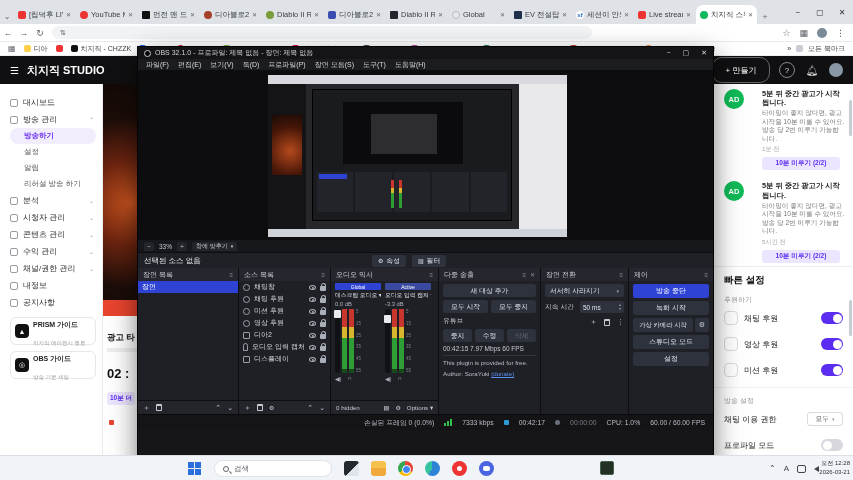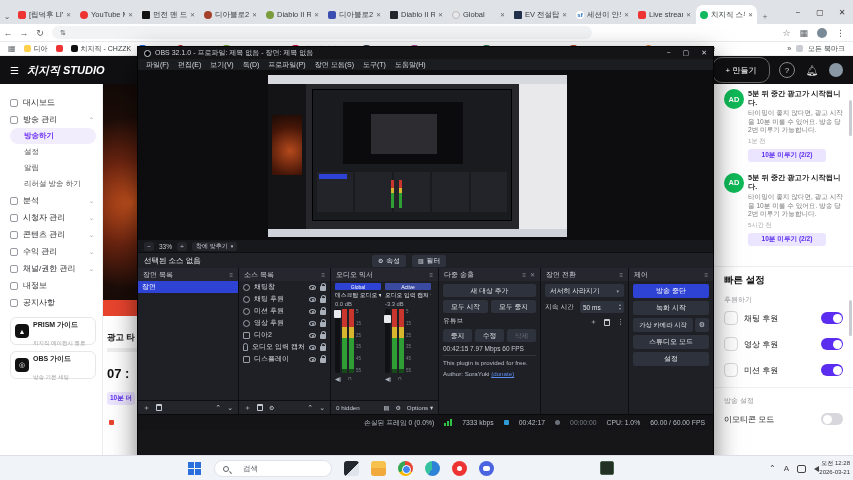--- a/index.html
+++ b/index.html
@@ -33,21 +33,21 @@
 .bmic{width:7px;height:7px;border-radius:2px;flex:none}
 .bmright{margin-left:auto;display:flex;align-items:center;gap:5px;flex:none;font-size:7px;color:#3c4043}
 
 .g-close::before{content:"✕"}.g-plus::before{content:"＋"}.g-minus::before{content:"−"}.g-max::before{content:"▢"}
 .g-kebab::before{content:"⋮"}.g-star::before{content:"☆"}.g-back::before{content:"←"}.g-fwd::before{content:"→"}
 .g-reload::before{content:"↻"}.g-burger::before{content:"☰"}.g-chevd::before{content:"⌄"}.g-chevu::before{content:"⌃"}
 .g-more::before{content:"»"}.g-gear::before{content:"⚙"}.g-down::before{content:"▾"}.g-up::before{content:"▴"}
 .g-dots::before{content:"⋮"}.g-bell::before{content:"◔"}.g-q::before{content:"?"}.g-pin::before{content:"≡"}
 
 .chzheader{left:0;top:56px;width:853px;height:28px;background:#101012;display:flex;align-items:center;color:#fff}
-.brand{font-size:11px;font-weight:bold;letter-spacing:0;font-style:italic}
+.brand{font-size:11px;font-weight:bold;letter-spacing:0;}
 .createbtn{width:58px;height:26px;border:1px solid #666;border-radius:10px;color:#fff;font-size:8px;display:flex;align-items:center;justify-content:center;background:transparent}
 .hdric{width:16px;height:16px;border-radius:50%;border:1px solid #888;color:#ddd;font-size:8px;display:flex;align-items:center;justify-content:center}
 .sidebar{left:0;top:84px;width:103px;height:371px;background:#fff;border-right:1px solid #ededf0;padding:10px 0 0 10px;overflow:hidden}
 .sbitem{display:flex;align-items:center;gap:5px;height:17px;font-size:8px;color:#2b2b30}
 .sbitem .cart{margin-left:auto;margin-right:8px;color:#999;font-size:6px}
 .sbic{width:8px;height:8px;border:1px solid #9a9aa2;border-radius:2px;flex:none}
 .sbsub{padding-left:14px;font-size:7.5px;color:#555;height:16px;display:flex;align-items:center}
 .sbsub.active{background:#f1edfd;color:#6b2cf5;border-radius:8px;width:86px;font-weight:bold}
 .guide{width:86px;height:28px;border:1px solid #e7e7ea;border-radius:6px;display:flex;align-items:center;gap:4px;padding:0 4px;margin-top:6px}
 .gic{width:14px;height:14px;border-radius:4px;background:#111;color:#fff;font-size:7px;display:flex;align-items:center;justify-content:center;flex:none}
@@ -56,21 +56,21 @@
 .pagestrip{left:103px;top:84px;width:35px;height:371px;background:#fff;overflow:hidden}
 .flame{left:0;top:0;width:35px;height:216px;background:radial-gradient(circle at 80% 55%,#c8531e 0%,#6b2410 35%,#1c0d08 70%,#120a07 100%)}
 .redband{left:0;top:216px;width:35px;height:16px;background:#e8442e}
 
 .newsfeed{left:713px;top:84px;width:140px;height:182px;background:#fff;border-left:1px solid #ededf0;overflow:hidden}
 .nfhead{display:flex;align-items:center;gap:3px;padding:8px 8px 4px 10px}
 .nftitle{font-size:9.5px;font-weight:bold;color:#111}
 .nfref{font-size:7px;color:#999}
 .remotebtn{margin-left:auto;width:34px;height:14px;background:#2d50ff;color:#fff;font-size:7px;border-radius:3px;display:flex;align-items:center;justify-content:center}
 .nfbellwrap{position:relative;width:12px;height:12px;color:#555;font-size:8px}
-.feeditem{display:flex;gap:4px;padding:5px 8px 6px 10px}
+.feeditem{display:flex;gap:18px;padding:5px 8px 6px 10px}
 .adcirc{width:20px;height:20px;border-radius:50%;background:#0fba58;color:#fff;font-size:7.5px;font-weight:bold;display:flex;align-items:center;justify-content:center;flex:none}
 .ftit{font-size:7.3px;font-weight:bold;color:#222;line-height:1.25}
 .fbody{font-size:6.6px;color:#777;line-height:1.3;margin-top:2px}
 .ftime{font-size:6.2px;color:#aaa;margin-top:2px}
 .fbtn{margin-top:3px;width:78px;height:13px;background:#ece5ff;color:#5b2df0;font-size:6.6px;font-weight:bold;border-radius:3px;display:flex;align-items:center;justify-content:center}
 .quick{left:713px;top:266px;width:140px;height:189px;background:#fff;border-left:1px solid #ededf0;border-top:1px solid #ededf0;overflow:hidden;padding:7px 10px 0 10px}
 .qtitle{font-size:9.5px;font-weight:bold;color:#111}
 .qgroup{font-size:7px;color:#9a9aa0;margin-top:8px}
 .qrow{display:flex;align-items:center;gap:6px;height:26px}
 .qic{width:14px;height:14px;border:1px solid #d9d9de;border-radius:4px;flex:none}
@@ -179,21 +179,21 @@
 .obsstatus{left:0;top:367px;width:575px;height:16px;background:#141417;border-top:1px solid #0a0a0c;display:flex;align-items:center;justify-content:flex-end;gap:10px;padding:0 8px;font-size:6.8px;color:#b9bec8;white-space:nowrap}
 .sig{display:flex;align-items:flex-end;gap:1px}
 .sig i{display:block;width:2px;background:#35c24a}
 .dot{width:5px;height:5px;border-radius:1px;background:#2d9bd6}
 .dot.gray{border-radius:50%;background:#6a6f79}
 
 .taskbar{left:0;top:455px;width:853px;height:25px;background:#f0f3f8;border-top:1px solid #dcdfe5;display:flex;align-items:center}
 .tbcenter{position:absolute;left:188px;top:0;height:25px;display:flex;align-items:center;gap:12px}
 .startic{width:14px;height:14px;display:grid;grid-template-columns:6px 6px;grid-template-rows:6px 6px;gap:1px}
 .startic i{background:#2a6fdb;display:block}
-.searchpill{width:118px;height:17px;background:#fff;border:1px solid #dfe2e8;border-radius:9px;display:flex;align-items:center;gap:14px;padding:0 8px}
+.searchpill{width:118px;height:17px;background:#fff;border:1px solid #dfe2e8;border-radius:9px;display:flex;align-items:center;gap:5px;padding:0 8px}
 .mag{width:6px;height:6px;border:1px solid #5f6368;border-radius:50%;position:relative}
 .mag::after{content:"";position:absolute;left:5px;top:5px;width:3px;height:1px;background:#5f6368;transform:rotate(45deg)}
 .searchtxt{font-size:7.5px;color:#5f6368}
 .tbic{width:15px;height:15px;border-radius:3px}
 .tv{background:linear-gradient(135deg,#23272e 55%,#dfe3ea 55%)}
 .fold{background:linear-gradient(to bottom,#f7c14d 45%,#f0a93a 45%)}
 .chr{border-radius:50%;background:conic-gradient(#e84335 0 33%,#f7ba00 33% 66%,#34a853 66% 100%);position:relative}
 .chr::after{content:"";position:absolute;left:4px;top:4px;width:7px;height:7px;border-radius:50%;background:#4286f5;border:1.5px solid #fff}
 .edge{border-radius:50%;background:conic-gradient(#2f83d6 0 60%,#35c2a0 60% 100%)}
 .redapp{border-radius:50%;background:#e33;position:relative}
@@ -426,21 +426,21 @@
       <span class="gic">◎</span>
       <span><span class="gtit">OBS 가이드</span><br><span class="gsub">방송 기본 세팅</span></span>
     </div>
   </div>
 
   <div class="abs pagestrip">
     <div class="abs flame"></div>
     <div class="abs redband"></div>
     <div class="abs" style="left:4px;top:248px;font-size:8.5px;font-weight:bold;color:#111;white-space:nowrap">광고 타</div>
     <div class="abs" style="left:4px;top:264px;width:40px;height:4px;background:#eee"></div>
-    <div class="abs" style="left:4px;top:282px;font-size:13px;font-weight:bold;color:#111;white-space:nowrap">07 :</div>
+    <div class="abs" style="left:4px;top:282px;font-size:13px;font-weight:bold;color:#111;white-space:nowrap">02 :</div>
     <div class="abs" style="left:4px;top:308px;background:#ece5ff;color:#5b2df0;font-size:6.5px;font-weight:bold;border-radius:3px;padding:2px 3px;white-space:nowrap">10분 더</div>
     <div class="abs" style="left:6px;top:336px;width:5px;height:5px;background:#e8442e;border-radius:1px"></div>
   </div>
 
   <div class="abs newsfeed">
     <div class="feeditem">
       <span class="adcirc">AD</span>
       <span>
         <div class="ftit">5분 뒤 중간 광고가 시작됩니다.</div>
         <div class="fbody">타이밍이 좋지 않다면, 광고 시작을 10분 미룰 수 있어요. 방송 당 2번 미루기 가능합니다.</div>
@@ -480,21 +480,28 @@
     <div class="qrow">
       <span class="qic"></span>
       <span class="qlab">미션 후원</span>
       <span class="tog on">
           <span class="knob"></span>
         </span>
     </div>
     <div class="qdivider"></div>
     <div class="qgroup">방송 설정</div>
     <div class="qrow">
-      <span class="qlab">이모티콘 모드</span>
+      <span class="qlab">채팅 이용 권한</span>
+      <span class="qsel">
+          <span>모두</span>
+          <span class="g-down" style="font-size:5px;color:#999"></span>
+        </span>
+    </div>
+    <div class="qrow">
+      <span class="qlab">프로파일 모드</span>
       <span class="tog off">
           <span class="knob"></span>
         </span>
     </div>
   </div>
   <div class="abs vscroll" style="left:849px;top:100px;height:36px"></div>
   <div class="abs vscroll" style="left:849px;top:300px;height:36px"></div>
 
   <div class="abs bstrip">
     <div class="bcard"></div>

